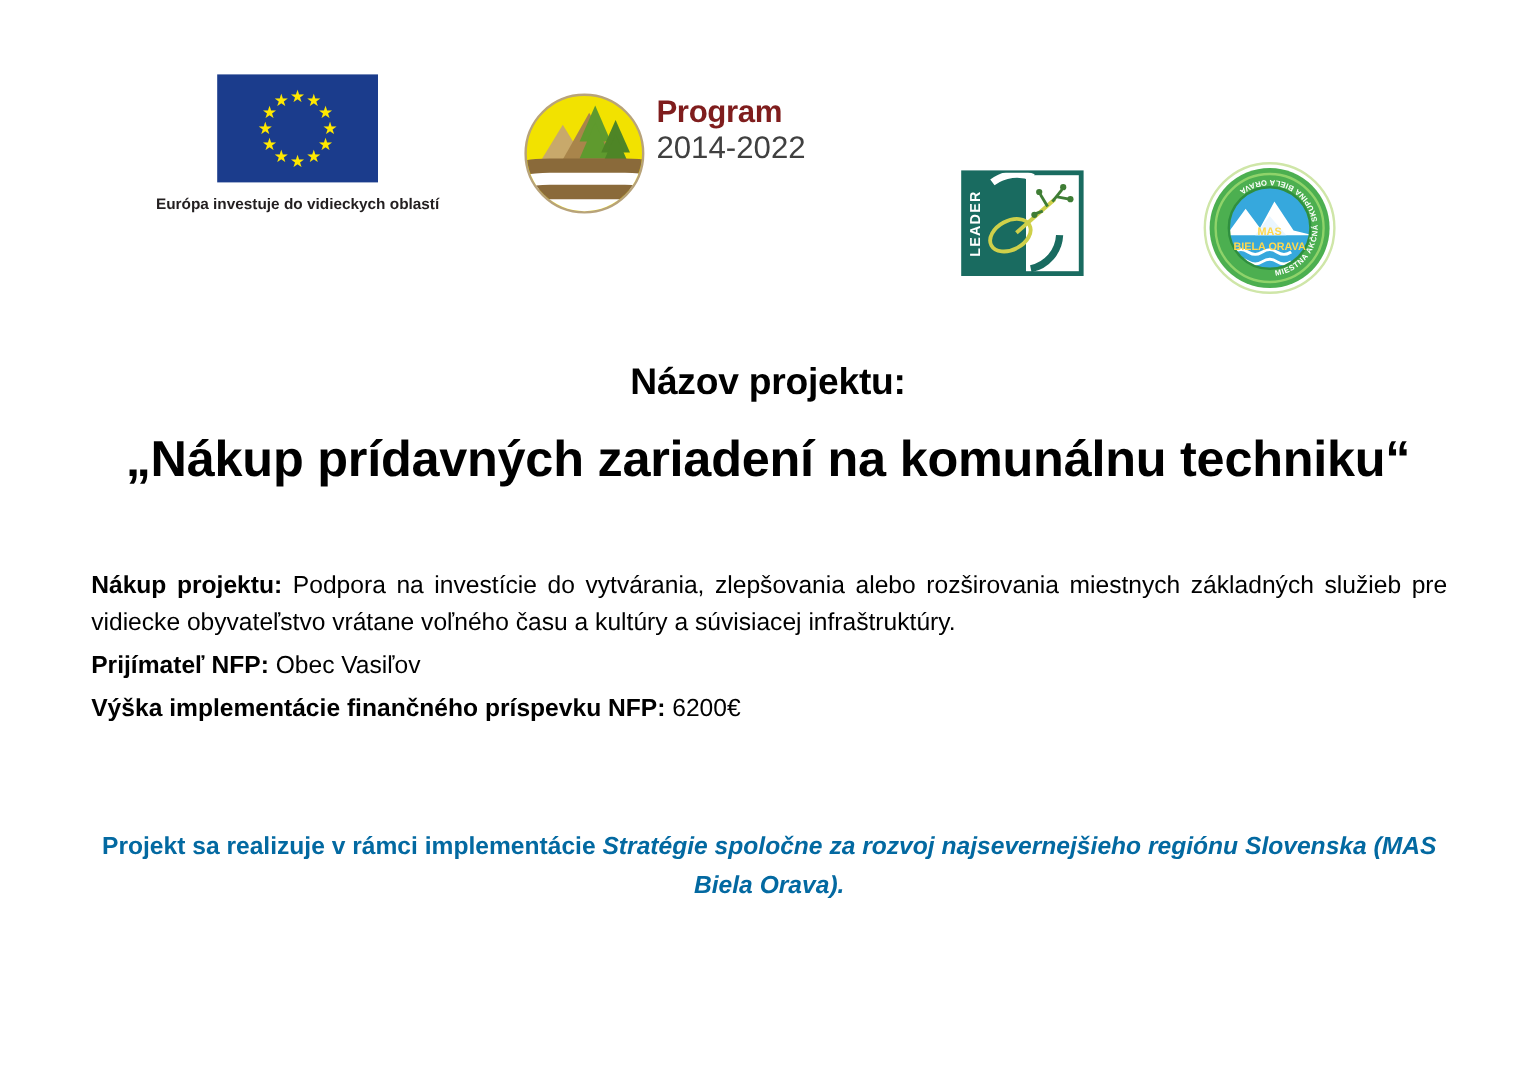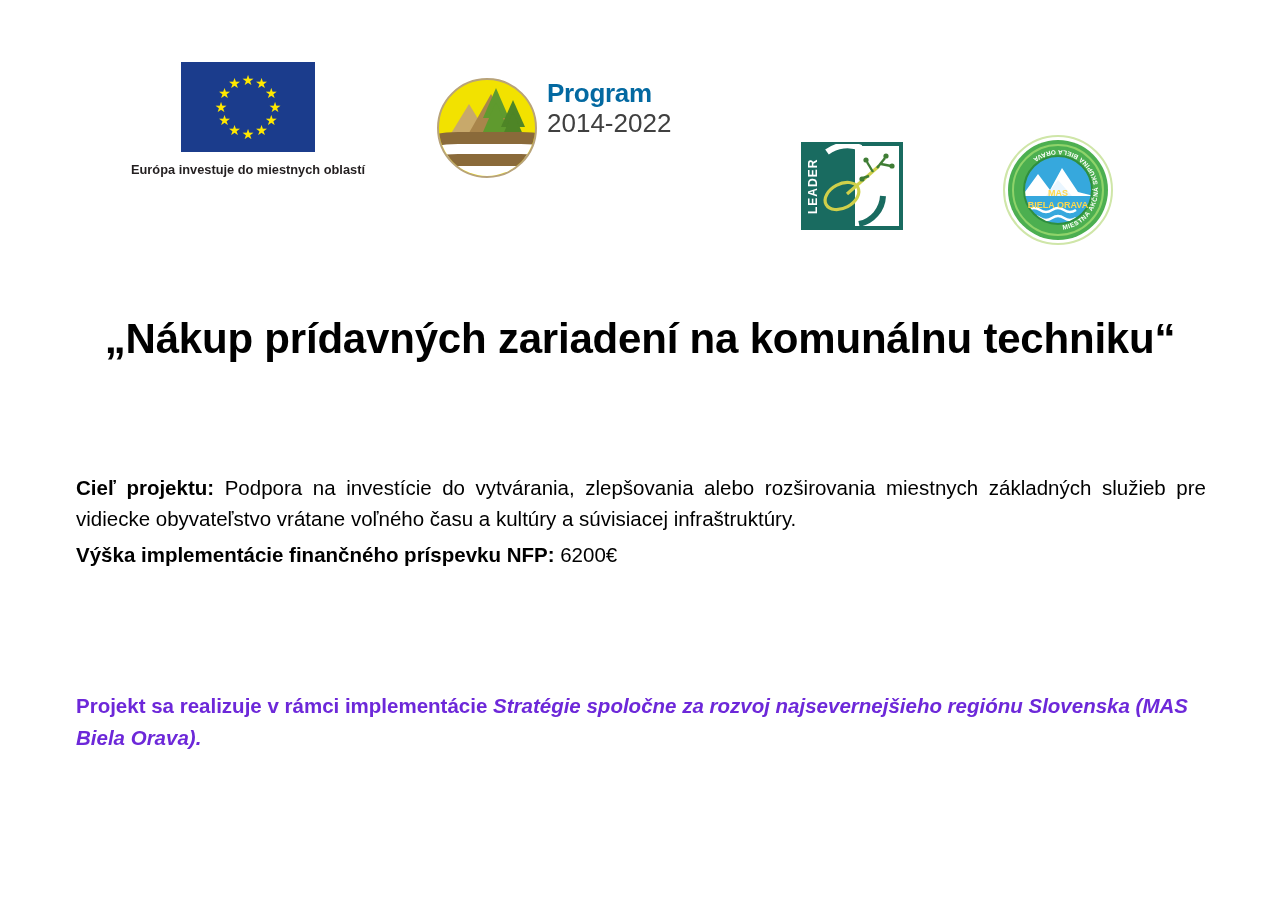--- a/index.html
+++ b/index.html
@@ -128,21 +128,21 @@
   .prv-text {
     position: absolute;
     left: 110px;
     top: 0px;
   }
   .prv-line1, .prv-line2 {
     font-weight: bold;
     font-size: 26px;
     line-height: 30px;
     letter-spacing: -0.3px;
-    color: #0369a1;
+    color: #7f1d1d;
   }
   .prv-line3 {
     font-size: 26px;
     line-height: 31px;
     color: #404040;
   }
 
   
   .leader-block {
     position: absolute;
@@ -233,22 +233,22 @@
     margin: 0;
   }
   .line b { font-weight: bold; }
 
   
   .footer-wrap {
     position: absolute;
     top: 690px;
     left: 76px;
     width: 1130px;
-    text-align: left;
-    color: #6d28d9;
+    text-align: center;
+    color: #0369a1;
   }
   .footer-text {
     font-size: 20.5px;
     line-height: 32px;
     font-weight: bold;
   }
   .footer-text i {
     font-style: italic;
   }
 </style>
@@ -266,21 +266,21 @@
         <span class="eu-star" style="left: 83.8827px; top: 52px; color: rgb(255, 232, 0);">★</span>
         <span class="eu-star" style="left: 74px; top: 61.8827px; color: rgb(255, 232, 0);">★</span>
         <span class="eu-star" style="left: 60.5px; top: 65.5px; color: rgb(255, 232, 0);">★</span>
         <span class="eu-star" style="left: 47px; top: 61.8827px; color: rgb(255, 232, 0);">★</span>
         <span class="eu-star" style="left: 37.1173px; top: 52px; color: rgb(255, 232, 0);">★</span>
         <span class="eu-star" style="left: 33.5px; top: 38.5px; color: rgb(255, 232, 0);">★</span>
         <span class="eu-star" style="left: 37.1173px; top: 25px; color: rgb(255, 232, 0);">★</span>
         <span class="eu-star" style="left: 47px; top: 15.1173px; color: rgb(255, 232, 0);">★</span>
       </div>
     <div class="eu-caption">
-      <div class="bold">Európa investuje do miestnych oblastí</div>
+      <div class="bold">Európa investuje do vidieckych oblastí</div>
     </div>
   </div>
 
   <div class="prv-block">
     <div class="prv-emblem">
       <div class="prv-mountain m1"></div>
       <div class="prv-mountain m2"></div>
       <div class="prv-tree t1"></div>
       <div class="prv-tree t1b"></div>
       <div class="prv-tree t2"></div>
@@ -343,26 +343,30 @@
       <text x="56" y="62" text-anchor="middle" fill="#ffd84d" font-family="Liberation Sans, sans-serif" font-size="9" font-weight="bold">MAS</text>
       <text x="56" y="74" text-anchor="middle" fill="#ffd84d" font-family="Liberation Sans, sans-serif" font-size="9" font-weight="bold">BIELA ORAVA</text>
       <text fill="#ffffff" font-family="Liberation Sans, sans-serif" font-size="6.4" font-weight="bold" letter-spacing="0.6">
         <textPath href="#ringpath" startOffset="27%">MIESTNA AKČNÁ SKUPINA BIELA ORAVA</textPath>
       </text>
     </svg>
   </div>
 </div>
 
 <div class="title-wrap">
+  <div class="title-1">Názov projektu:</div>
   <div class="title-2">„Nákup prídavných zariadení na komunálnu techniku“</div>
 </div>
 
 <div class="body-wrap">
   <p class="para">
-    <b>Cieľ projektu:</b><span> Podpora na investície do vytvárania, zlepšovania alebo rozširovania miestnych základných služieb pre vidiecke obyvateľstvo vrátane voľného času a kultúry a súvisiacej infraštruktúry.</span>
+    <b>Nákup projektu:</b><span> Podpora na investície do vytvárania, zlepšovania alebo rozširovania miestnych základných služieb pre vidiecke obyvateľstvo vrátane voľného času a kultúry a súvisiacej infraštruktúry.</span>
+  </p>
+  <p class="line">
+    <b>Prijímateľ NFP:</b><span> Obec Vasiľov</span>
   </p>
   <p class="line">
     <b>Výška implementácie finančného príspevku NFP:</b><span> 6200€</span>
   </p>
 </div>
 
 <div class="footer-wrap">
   <div class="footer-text">
     <span>Projekt sa realizuje v rámci implementácie </span><i>Stratégie spoločne za rozvoj najsevernejšieho regiónu Slovenska (MAS Biela Orava).</i>
   </div>

